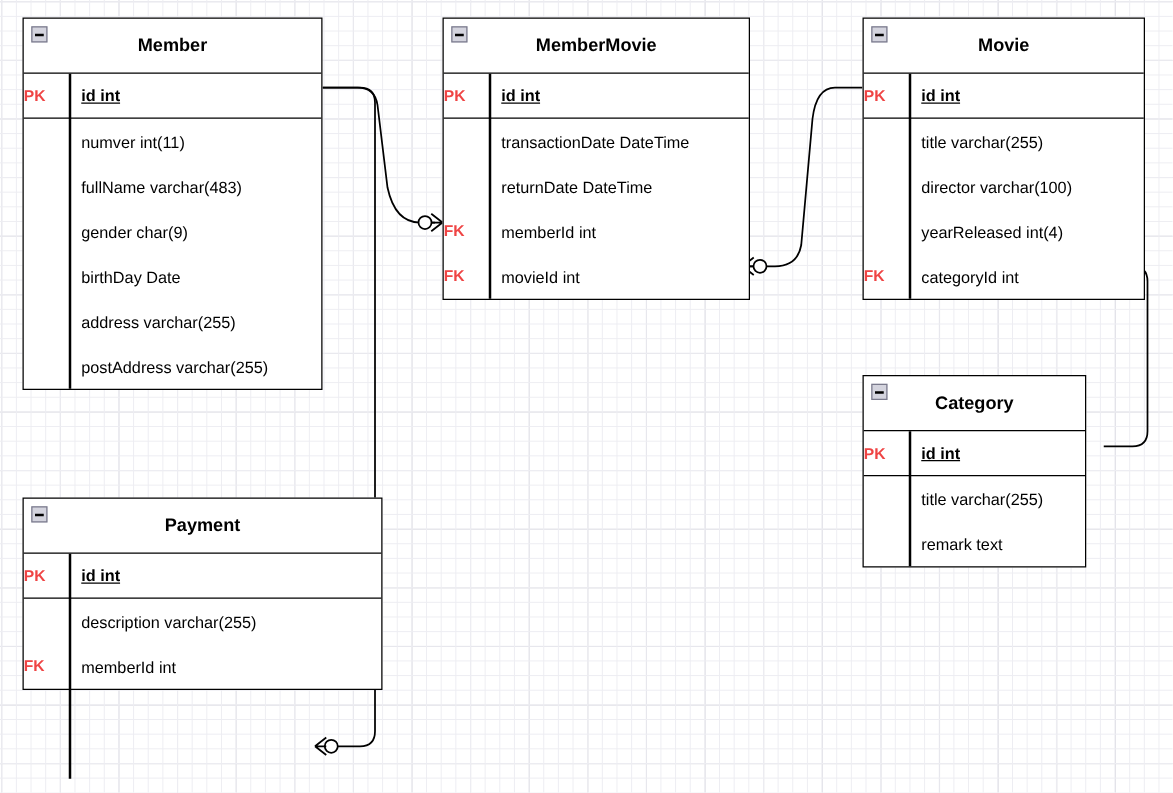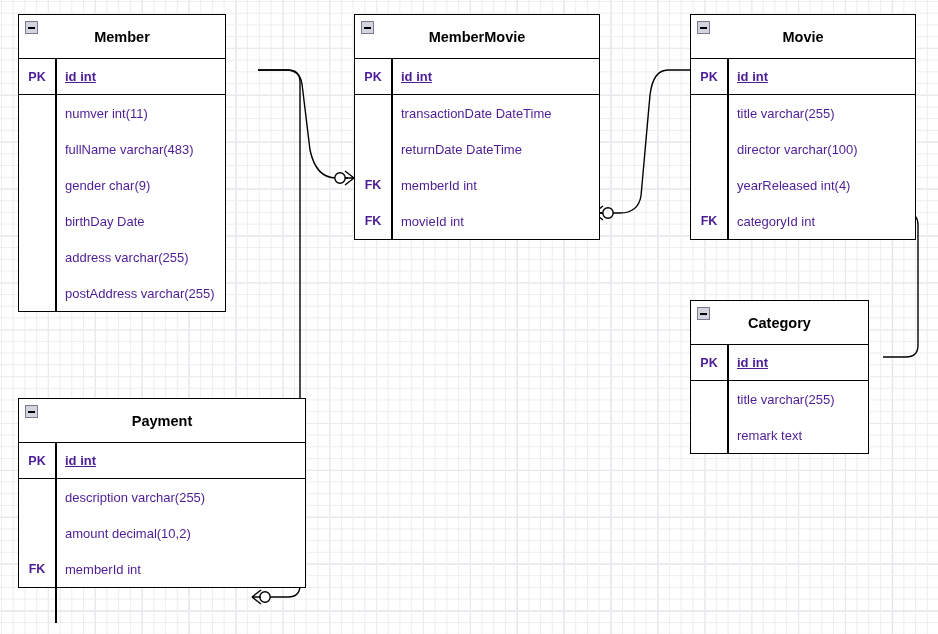--- a/index.html
+++ b/index.html
@@ -101,31 +101,31 @@
     display: flex;
     align-items: center;
     box-sizing: border-box;
   }
   .row.pk-row {
     border-bottom: 1.6px solid #000000;
   }
   .key-cell {
     width: 36px;
     flex: 0 0 36px;
-    text-align: center;
+    text-align: left;
     font-weight: bold;
     font-size: 12.5px;
-    color: #4c1d95;
+    color: #ef4444;
     box-sizing: border-box;
   }
   .name-cell {
     flex: 1 1 auto;
     padding-left: 10px;
     font-size: 13px;
-    color: #4c1d95;
+    color: #000000;
     white-space: nowrap;
     box-sizing: border-box;
   }
   .row.pk-row .name-cell {
     font-weight: bold;
     text-decoration: underline;
   }
   
   .col-divider {
     position: absolute;
@@ -159,21 +159,21 @@
   </g>
 
   <g>
     <path d="M 258,70 L 288,70 Q 300,70 300,82 L 300,585 Q 300,597 288,597 L 270,597"></path>
     <circle class="marker-dot" cx="265" cy="597" r="5.2"></circle>
     <path d="M 252,597 L 261,590 M 252,597 L 261,597 M 252,597 L 261,604"></path>
   </g>
 </svg>
 
 <div id="entities">
-    <div class="entity" style="left: 18px; top: 14px; width: 208px;">
+    <div class="entity" style="left: 18px; top: 14px; width: 240px;">
       <div class="entity-title"><span class="collapse-icon"></span><span>Member</span></div>
       <div class="rows">
         <div class="row pk-row">
           <div class="key-cell">PK</div>
           <div class="name-cell">id int</div>
         </div>
         <div class="row">
           <div class="key-cell"></div>
           <div class="name-cell">numver int(11)</div>
         </div>
@@ -275,23 +275,19 @@
       <div class="rows">
         <div class="row pk-row">
           <div class="key-cell">PK</div>
           <div class="name-cell">id int</div>
         </div>
         <div class="row">
           <div class="key-cell"></div>
           <div class="name-cell">description varchar(255)</div>
         </div>
         <div class="row">
-          <div class="key-cell"></div>
-          <div class="name-cell">amount decimal(10,2)</div>
-        </div>
-        <div class="row">
           <div class="key-cell">FK</div>
           <div class="name-cell">memberId int</div>
         </div>
       </div>
       <div class="col-divider" style="top: 44px; height: 180px;"></div>
     </div>
   </div>
 
 </body></html>

